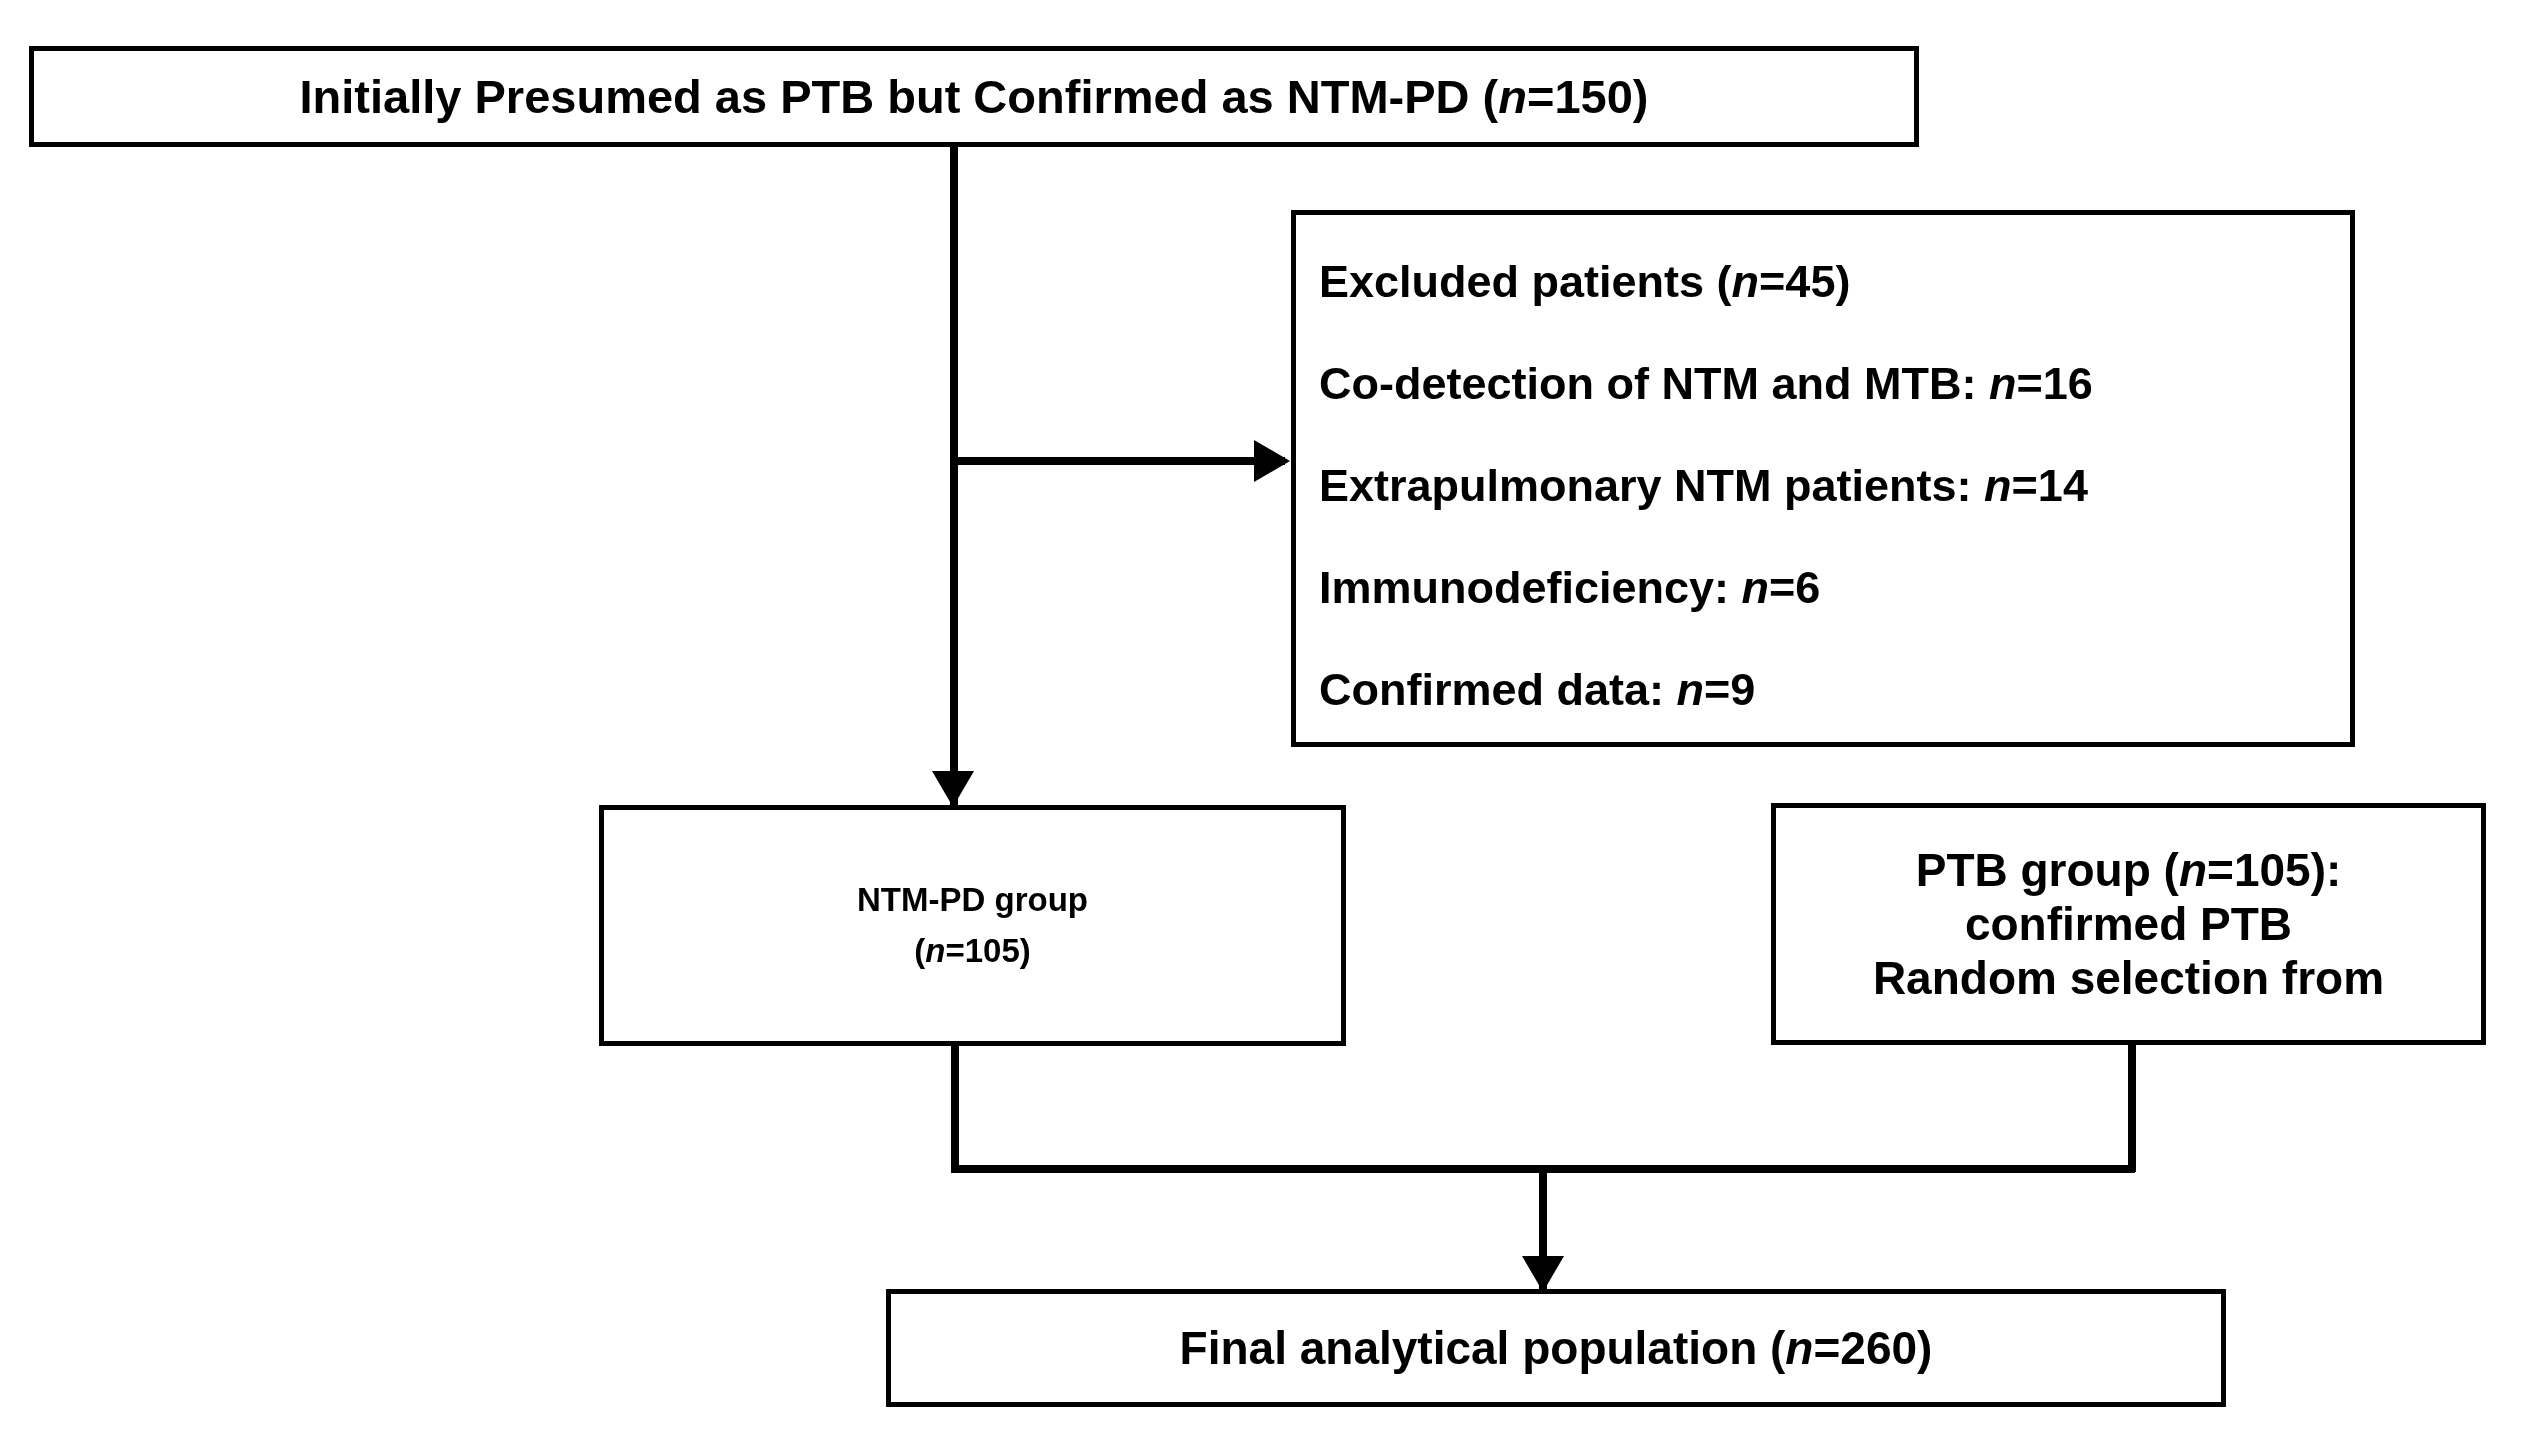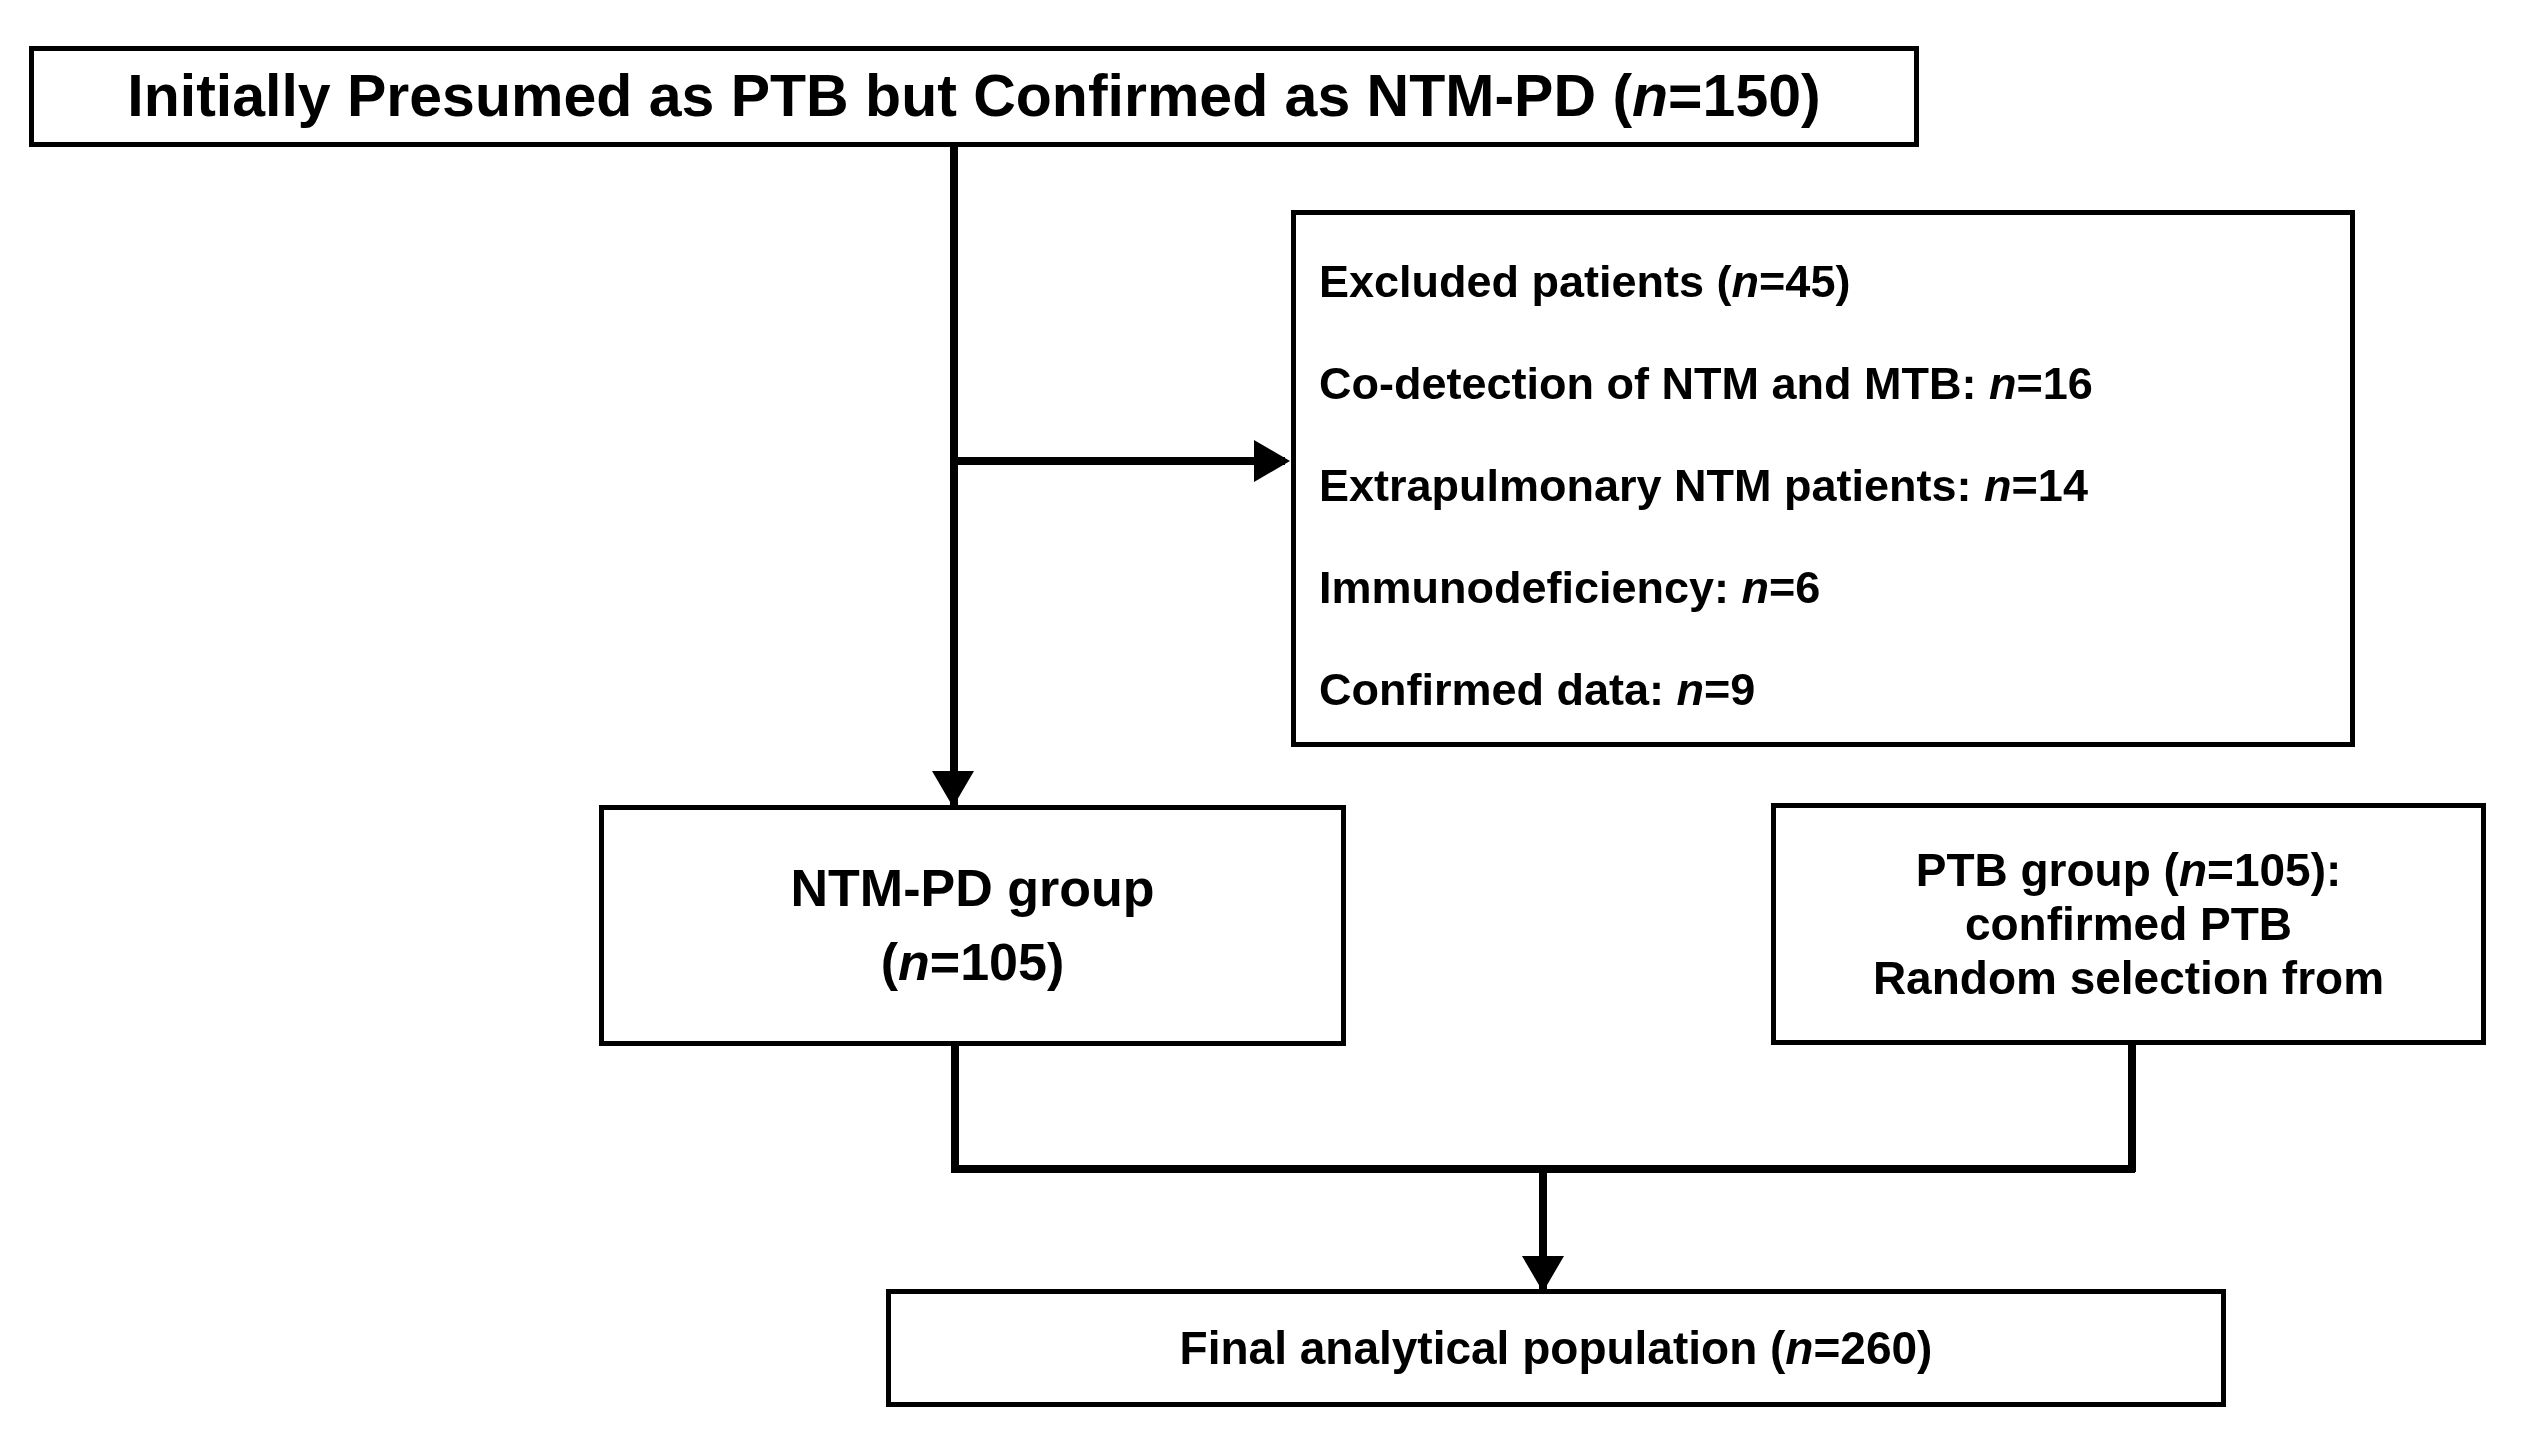--- a/index.html
+++ b/index.html
@@ -26,33 +26,33 @@
     color: #000000;
     font-weight: bold;
     line-height: 1.18;
   }
   .node.center { align-items: center; text-align: center; }
   .node.left   { align-items: flex-start; text-align: left; }
 
   
   #node-source {
     left: 29px;  top: 46px;   width: 1890px; height: 101px;
-    font-size: 59px;
+    font-size: 47px;
     justify-content: center;
   }
   #node-excluded {
     left: 1291px; top: 210px;  width: 1064px; height: 537px;
     font-size: 45px;
     padding: 15px 0 1px 23px;
     justify-content: space-around;
   }
   #node-excluded .exline { display: block; white-space: nowrap; }
   #node-ntmpd {
     left: 599px;  top: 805px;  width: 747px;  height: 241px;
-    font-size: 52px;
+    font-size: 33px;
     gap: 12px;
   }
   #node-ptb {
     left: 1771px; top: 803px;  width: 715px;  height: 242px;
     font-size: 46px;
     padding: 0 17px;
   }
   #node-final {
     left: 886px; top: 1289px; width: 1340px; height: 118px;
     font-size: 46px;

